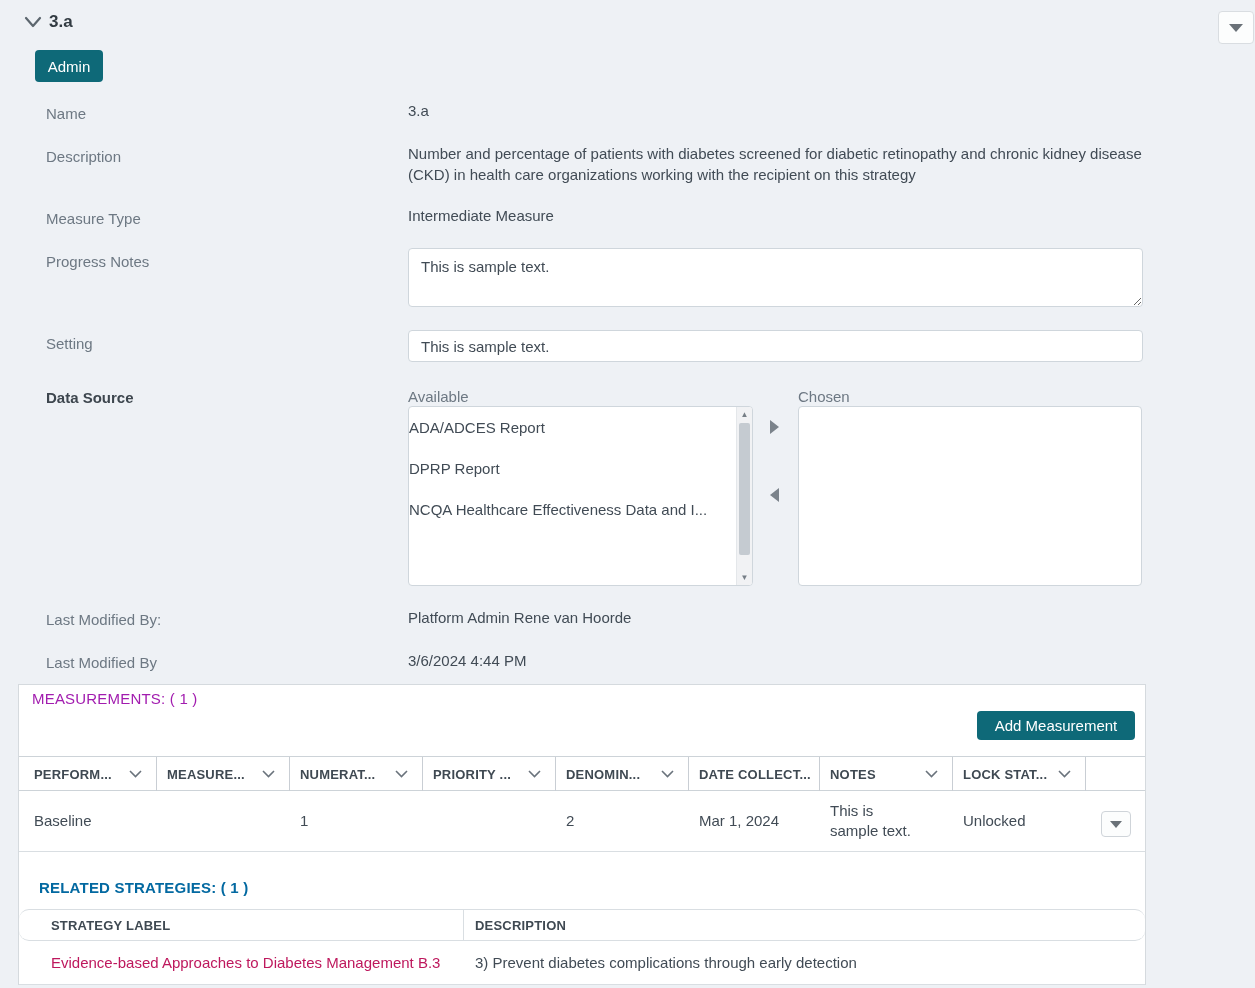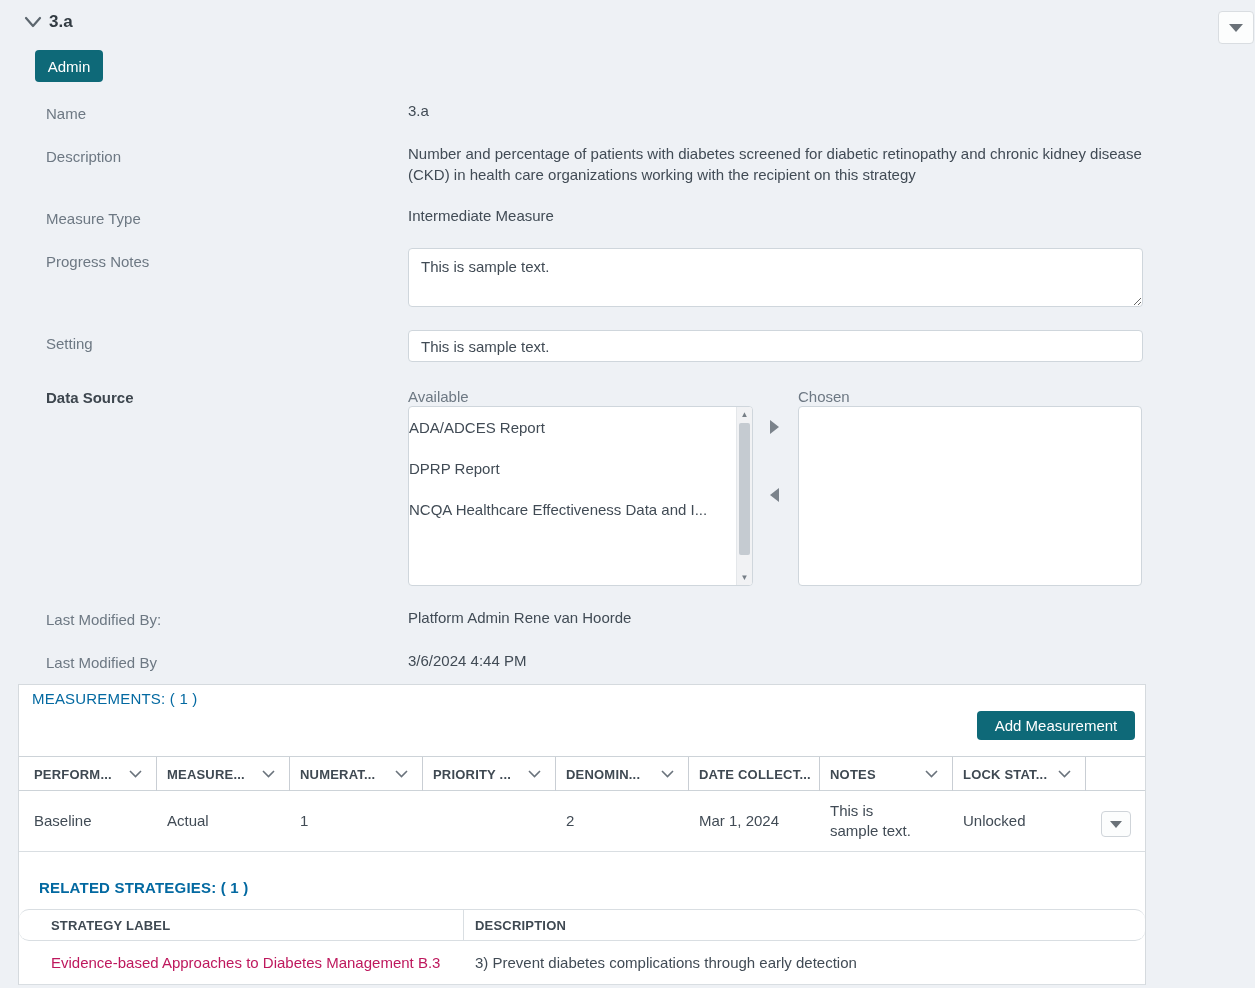--- a/index.html
+++ b/index.html
@@ -33,21 +33,21 @@
   .vs-down{bottom:0;}
   .vs-thumb{position:absolute;left:2px;top:16px;width:11px;height:132px;background:#c5cbd1;border-radius:2px;cursor:pointer;}
   .chosenbox{position:absolute;left:790px;top:406px;width:344px;height:180px;background:#fff;border:1px solid #cfd6dc;border-radius:4px;box-sizing:border-box;}
 
   .tri-right{position:absolute;left:762px;top:420px;width:0;height:0;border-top:7px solid transparent;border-bottom:7px solid transparent;border-left:9px solid #7b838b;cursor:pointer;}
   .tri-left{position:absolute;left:762px;top:488px;width:0;height:0;border-top:7px solid transparent;border-bottom:7px solid transparent;border-right:9px solid #7b838b;cursor:pointer;}
 
   
   .panel{position:absolute;left:10px;top:684px;width:1128px;height:301px;background:#ffffff;border:1px solid #d5dade;box-sizing:border-box;}
   .sec-title{position:absolute;font-size:15px;font-weight:700;color:#0369a1;letter-spacing:.2px;}
-  #meas-title{left:13px;top:5px;font-weight:400;color:#0369a1;}
+  #meas-title{left:13px;top:5px;font-weight:400;color:#a21caf;}
   #add-meas-btn{position:absolute;left:958px;top:26px;width:158px;height:29px;}
 
   .m-head{position:absolute;left:0;top:71px;width:100%;height:35px;border-top:1px solid #cdd3d8;border-bottom:1px solid #cdd3d8;box-sizing:border-box;padding-left:20px;}
   .m-col{position:absolute;top:0;height:34px;display:flex;align-items:center;justify-content:space-between;padding:0 14px 0 10px;box-sizing:border-box;border-right:1px solid #c9ced4;font-size:13px;font-weight:700;color:#3f4952;letter-spacing:.2px;cursor:pointer;white-space:nowrap;}
   .m-col:last-child{border-right:none;}
   .m-row{position:absolute;left:0;top:106px;width:100%;height:61px;border-bottom:1px solid #d9dee2;box-sizing:border-box;}
   .m-cell{position:absolute;top:0;height:60px;display:flex;align-items:center;padding:0 10px;box-sizing:border-box;font-size:15px;color:#414b55;line-height:20px;}
   .row-menu-btn{position:absolute;left:1082px;top:126px;width:30px;height:26px;background:#fcfdfd;border:1px solid #cfd4d9;border-radius:4px;display:flex;align-items:center;justify-content:center;cursor:pointer;box-sizing:border-box;}
 
   #rs-title{left:20px;top:194px;}
@@ -162,21 +162,20 @@
         <span>LOCK STAT...</span>
         <svg width="13" height="8">
             <polyline points="1,1 6.5,6.5 12,1" fill="none" stroke="#6a737c" stroke-width="1.6"></polyline>
           </svg>
       </div>
       <div class="m-col" style="left:1067px;width:59px"></div>
     </div>
 
     <div class="m-row">
       <div class="m-cell" style="left:5px;width:133px">Baseline</div>
-      <div class="m-cell" style="left:138px;width:133px">Actual</div>
       <div class="m-cell" style="left:271px;width:133px">1</div>
       <div class="m-cell" style="left:404px;width:133px"></div>
       <div class="m-cell" style="left:537px;width:133px">2</div>
       <div class="m-cell" style="left:670px;width:131px">Mar 1, 2024</div>
       <div class="m-cell" style="left:801px;width:115px">This is sample text.</div>
       <div class="m-cell" style="left:934px;width:133px">Unlocked</div>
     </div>
     <div class="row-menu-btn">
       <div class="caret-down sm"></div>
     </div>

